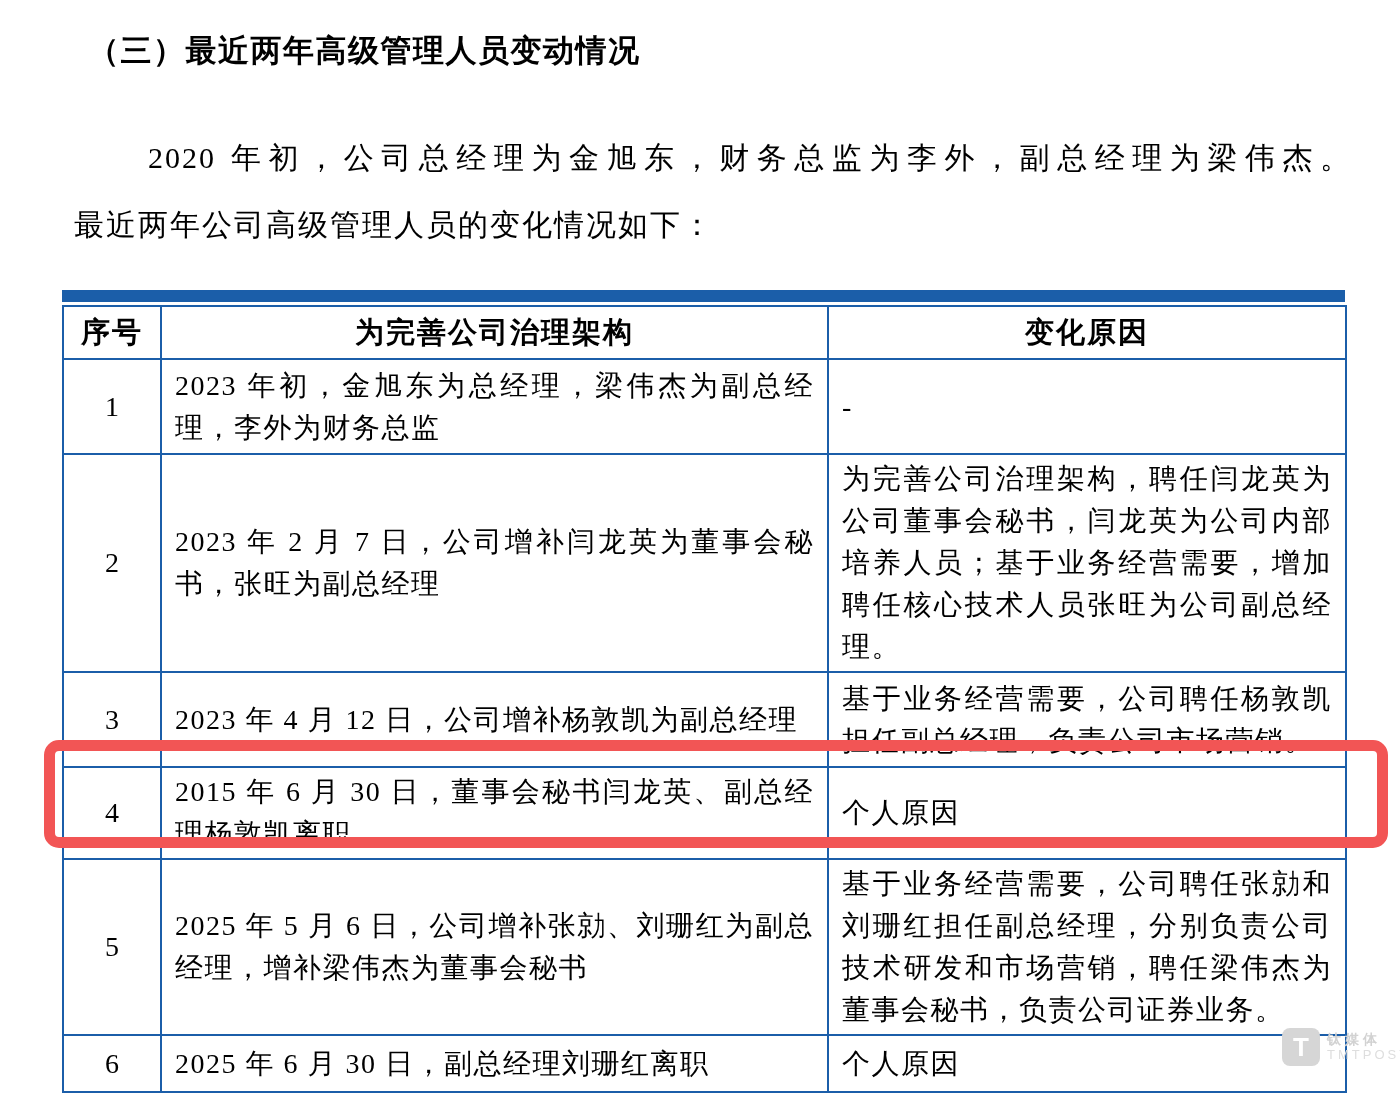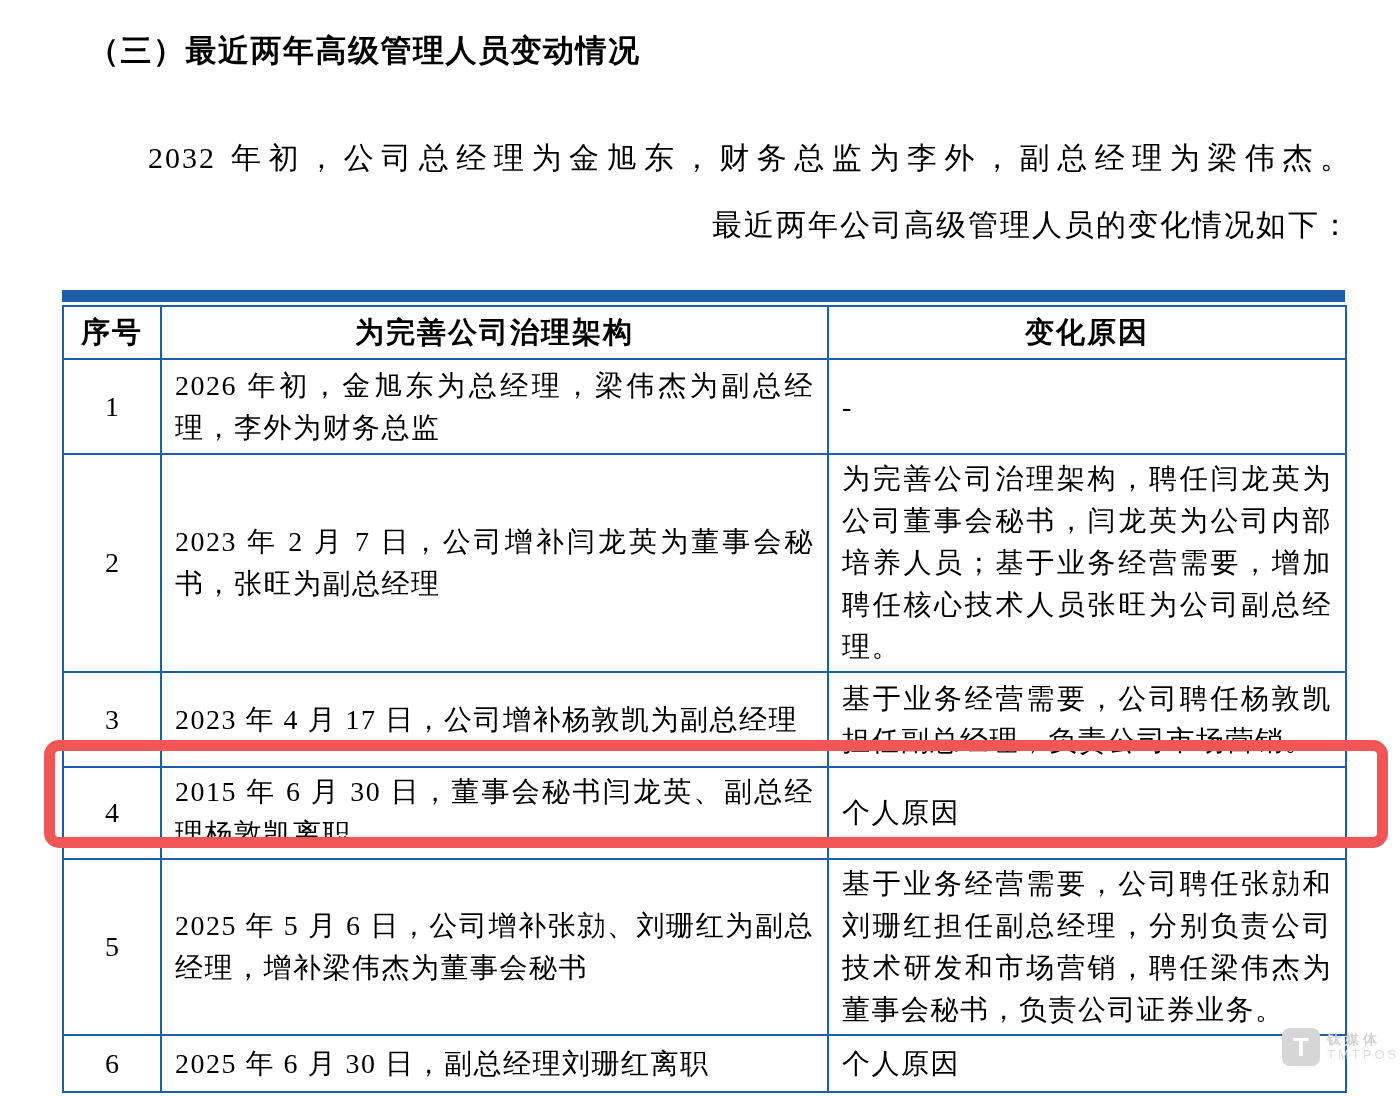--- a/index.html
+++ b/index.html
@@ -24,21 +24,21 @@
   }
   .para{
     position:absolute;left:74px;top:124px;width:1278px;
     font-size:30px;line-height:67px;letter-spacing:2px;
   }
   .para .l1{
     text-align:justify;
     text-align-last:justify;
     text-indent:74px;
   }
-  .para .l2{text-align:right;}
+  .para .l2{text-align:left;}
 
   .table-wrap{
     position:absolute;left:62px;top:290px;width:1283px;
   }
   .bar{height:12px;background:var(--blue);}
   table.mgmt{
     border-collapse:collapse;width:100%;margin:3px 0;
     table-layout:fixed;
   }
   table.mgmt col.c1{width:98px;}
@@ -94,51 +94,51 @@
   .wm-sub{font-size:13px;color:#dedede;letter-spacing:3px;}
 </style>
 </head>
 <body>
 
 <div class="page">
 
   <div class="heading">（三）最近两年高级管理人员变动情况</div>
 
   <div class="para">
-    <div class="l1">2032 年初，公司总经理为金旭东，财务总监为李外，副总经理为梁伟杰。</div>
+    <div class="l1">2020 年初，公司总经理为金旭东，财务总监为李外，副总经理为梁伟杰。</div>
     <div class="l2">最近两年公司高级管理人员的变化情况如下：</div>
   </div>
 
   <div class="table-wrap">
     <div class="bar"></div>
     <table class="mgmt">
       <colgroup>
           <col class="c1">
           <col class="c2">
           <col class="c3">
         </colgroup>
       <tbody>
           <tr>
         <th>序号</th>
         <th>为完善公司治理架构</th>
         <th>变化原因</th>
       </tr>
       <tr class="r1">
         <td class="no">1</td>
-        <td class="txt">2026 年初，金旭东为总经理，梁伟杰为副总经理，李外为财务总监</td>
+        <td class="txt">2023 年初，金旭东为总经理，梁伟杰为副总经理，李外为财务总监</td>
         <td class="txt">-</td>
       </tr>
       <tr class="r2">
         <td class="no">2</td>
         <td class="txt">2023 年 2 月 7 日，公司增补闫龙英为董事会秘书，张旺为副总经理</td>
         <td class="txt">为完善公司治理架构，聘任闫龙英为公司董事会秘书，闫龙英为公司内部培养人员；基于业务经营需要，增加聘任核心技术人员张旺为公司副总经理。</td>
       </tr>
       <tr class="r3">
         <td class="no">3</td>
-        <td class="txt">2023 年 4 月 17 日，公司增补杨敦凯为副总经理</td>
+        <td class="txt">2023 年 4 月 12 日，公司增补杨敦凯为副总经理</td>
         <td class="txt">基于业务经营需要，公司聘任杨敦凯担任副总经理，负责公司市场营销。</td>
       </tr>
       <tr class="r4">
         <td class="no">4</td>
         <td class="txt">2015 年 6 月 30 日，董事会秘书闫龙英、副总经理杨敦凯离职</td>
         <td class="txt">个人原因</td>
       </tr>
       <tr class="r5">
         <td class="no">5</td>
         <td class="txt">2025 年 5 月 6 日，公司增补张勍、刘珊红为副总经理，增补梁伟杰为董事会秘书</td>

